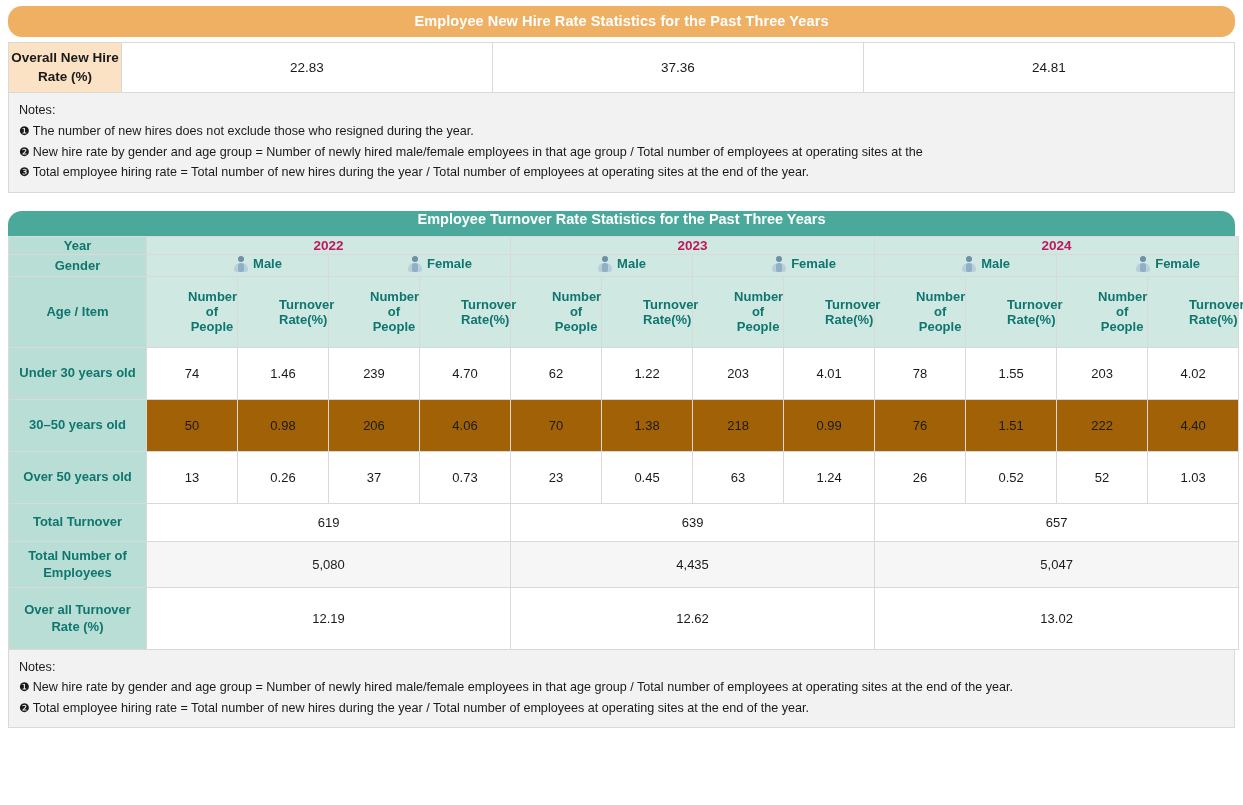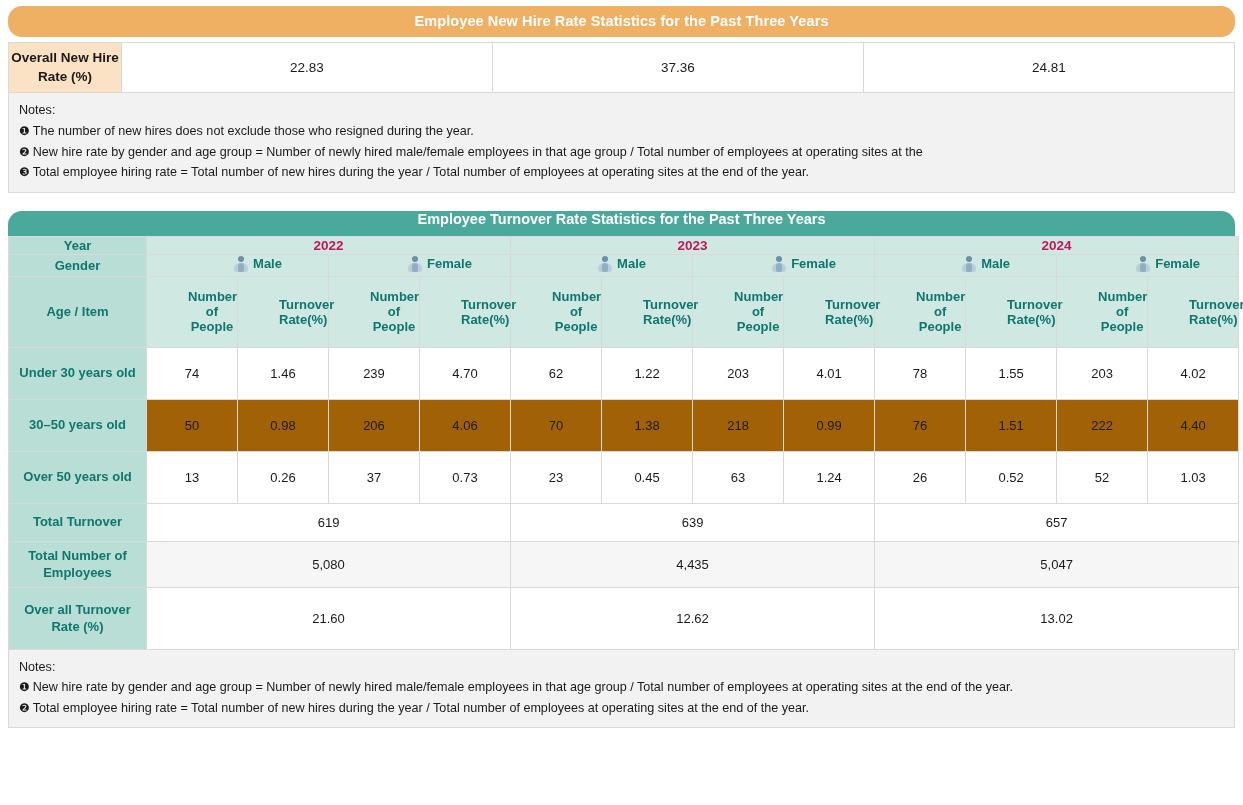--- a/index.html
+++ b/index.html
@@ -328,21 +328,21 @@
           <td class="total-white" colspan="4">657</td>
         </tr>
         <tr>
           <td class="teal rowlabel">Total Number of Employees</td>
           <td class="total-grey" colspan="4">5,080</td>
           <td class="total-grey" colspan="4">4,435</td>
           <td class="total-grey" colspan="4">5,047</td>
         </tr>
         <tr>
           <td class="teal rowlabel">Over all Turnover Rate (%)</td>
-          <td class="total-white2" colspan="4">21.60</td>
+          <td class="total-white2" colspan="4">12.19</td>
           <td class="total-white2" colspan="4">12.62</td>
           <td class="total-white2" colspan="4">13.02</td>
         </tr>
       </tbody>
     </table>
 
     <div class="notes2">
       <div class="note-head">Notes:</div>
       <div class="note">
         <span class="bullet">❶</span><span>New hire rate by gender and age group = Number of newly hired male/female employees in that age group / Total number of employees at operating sites at the end of the year.</span>

